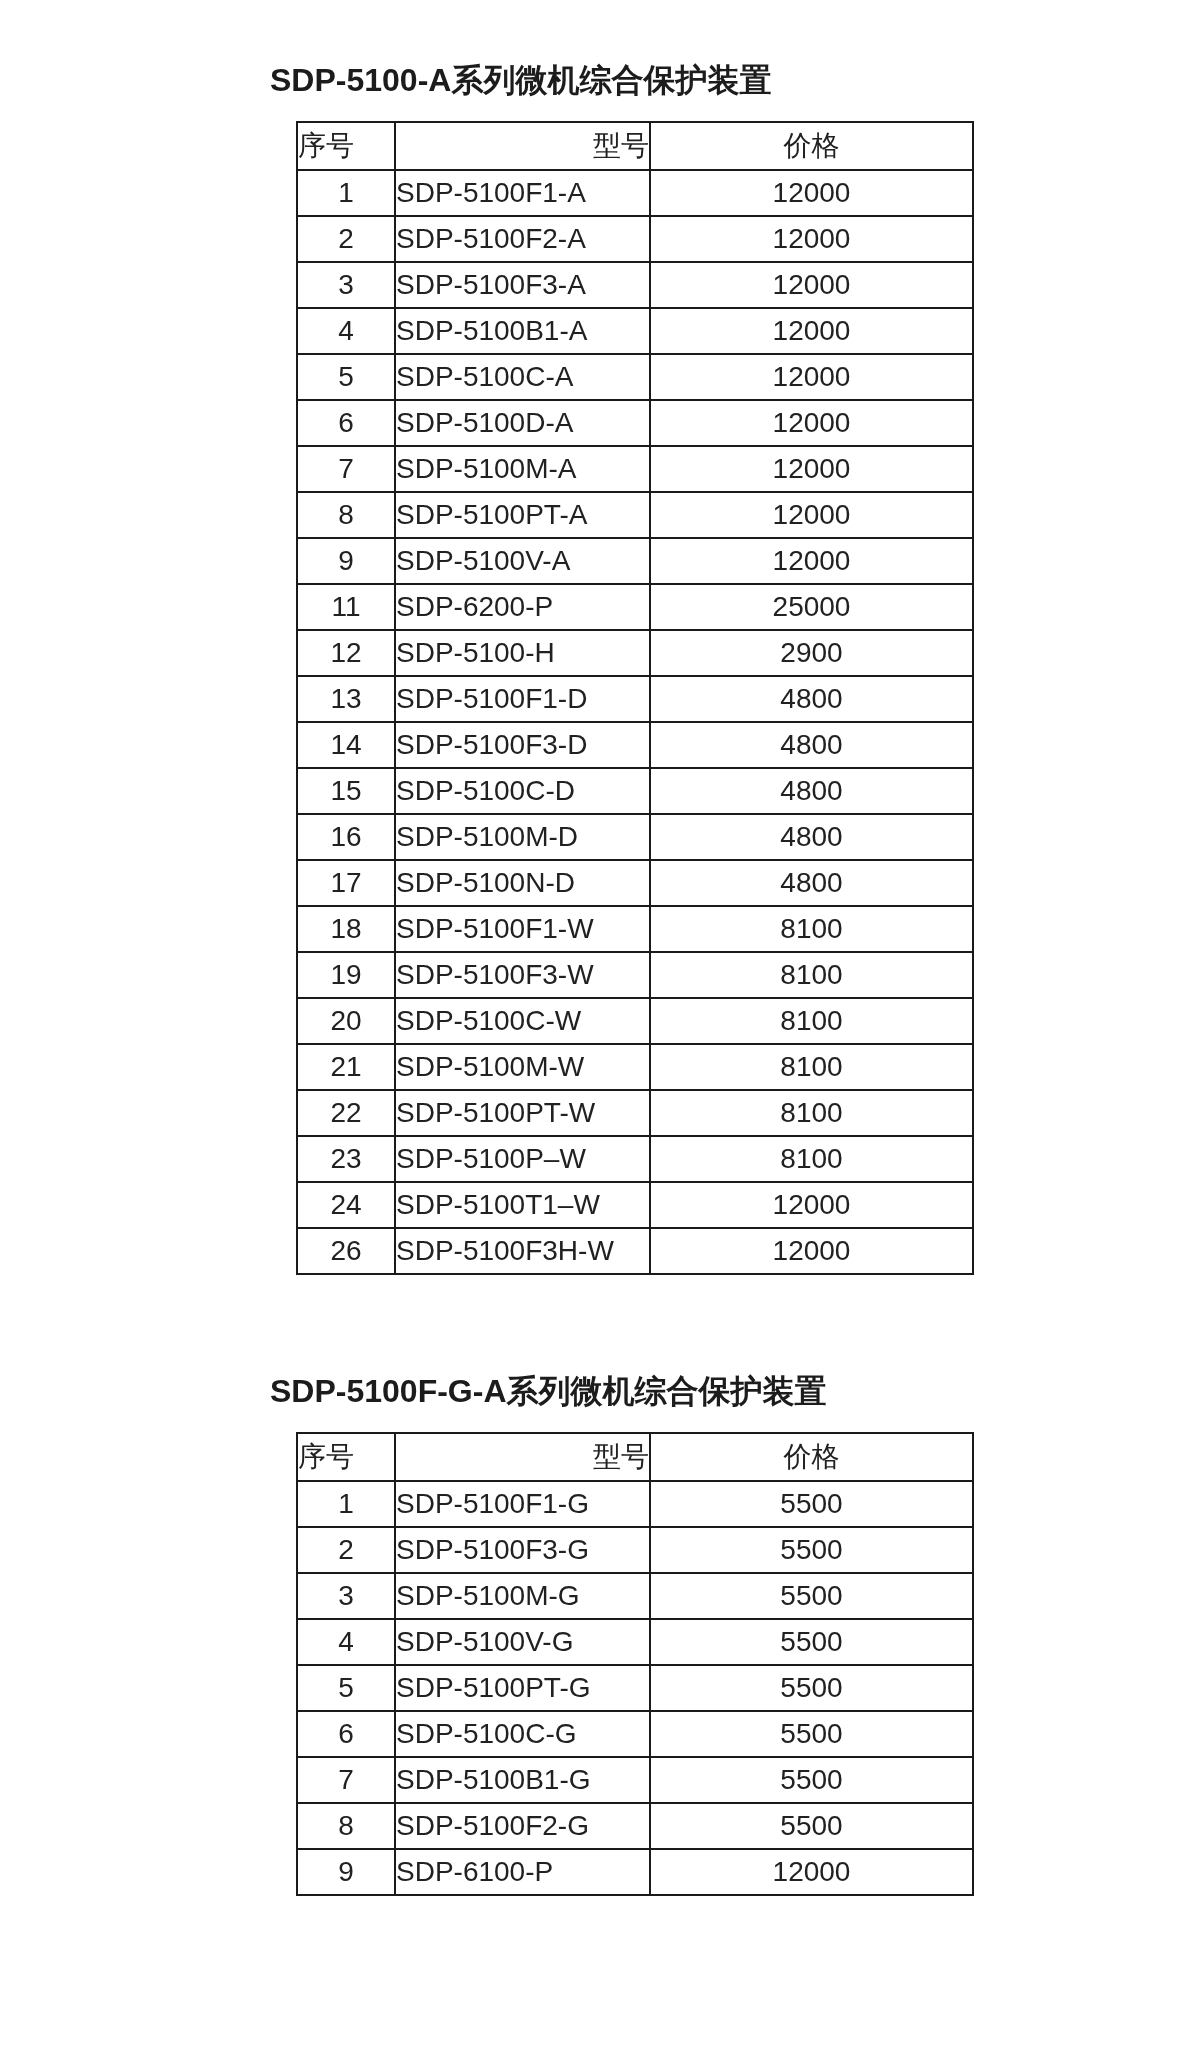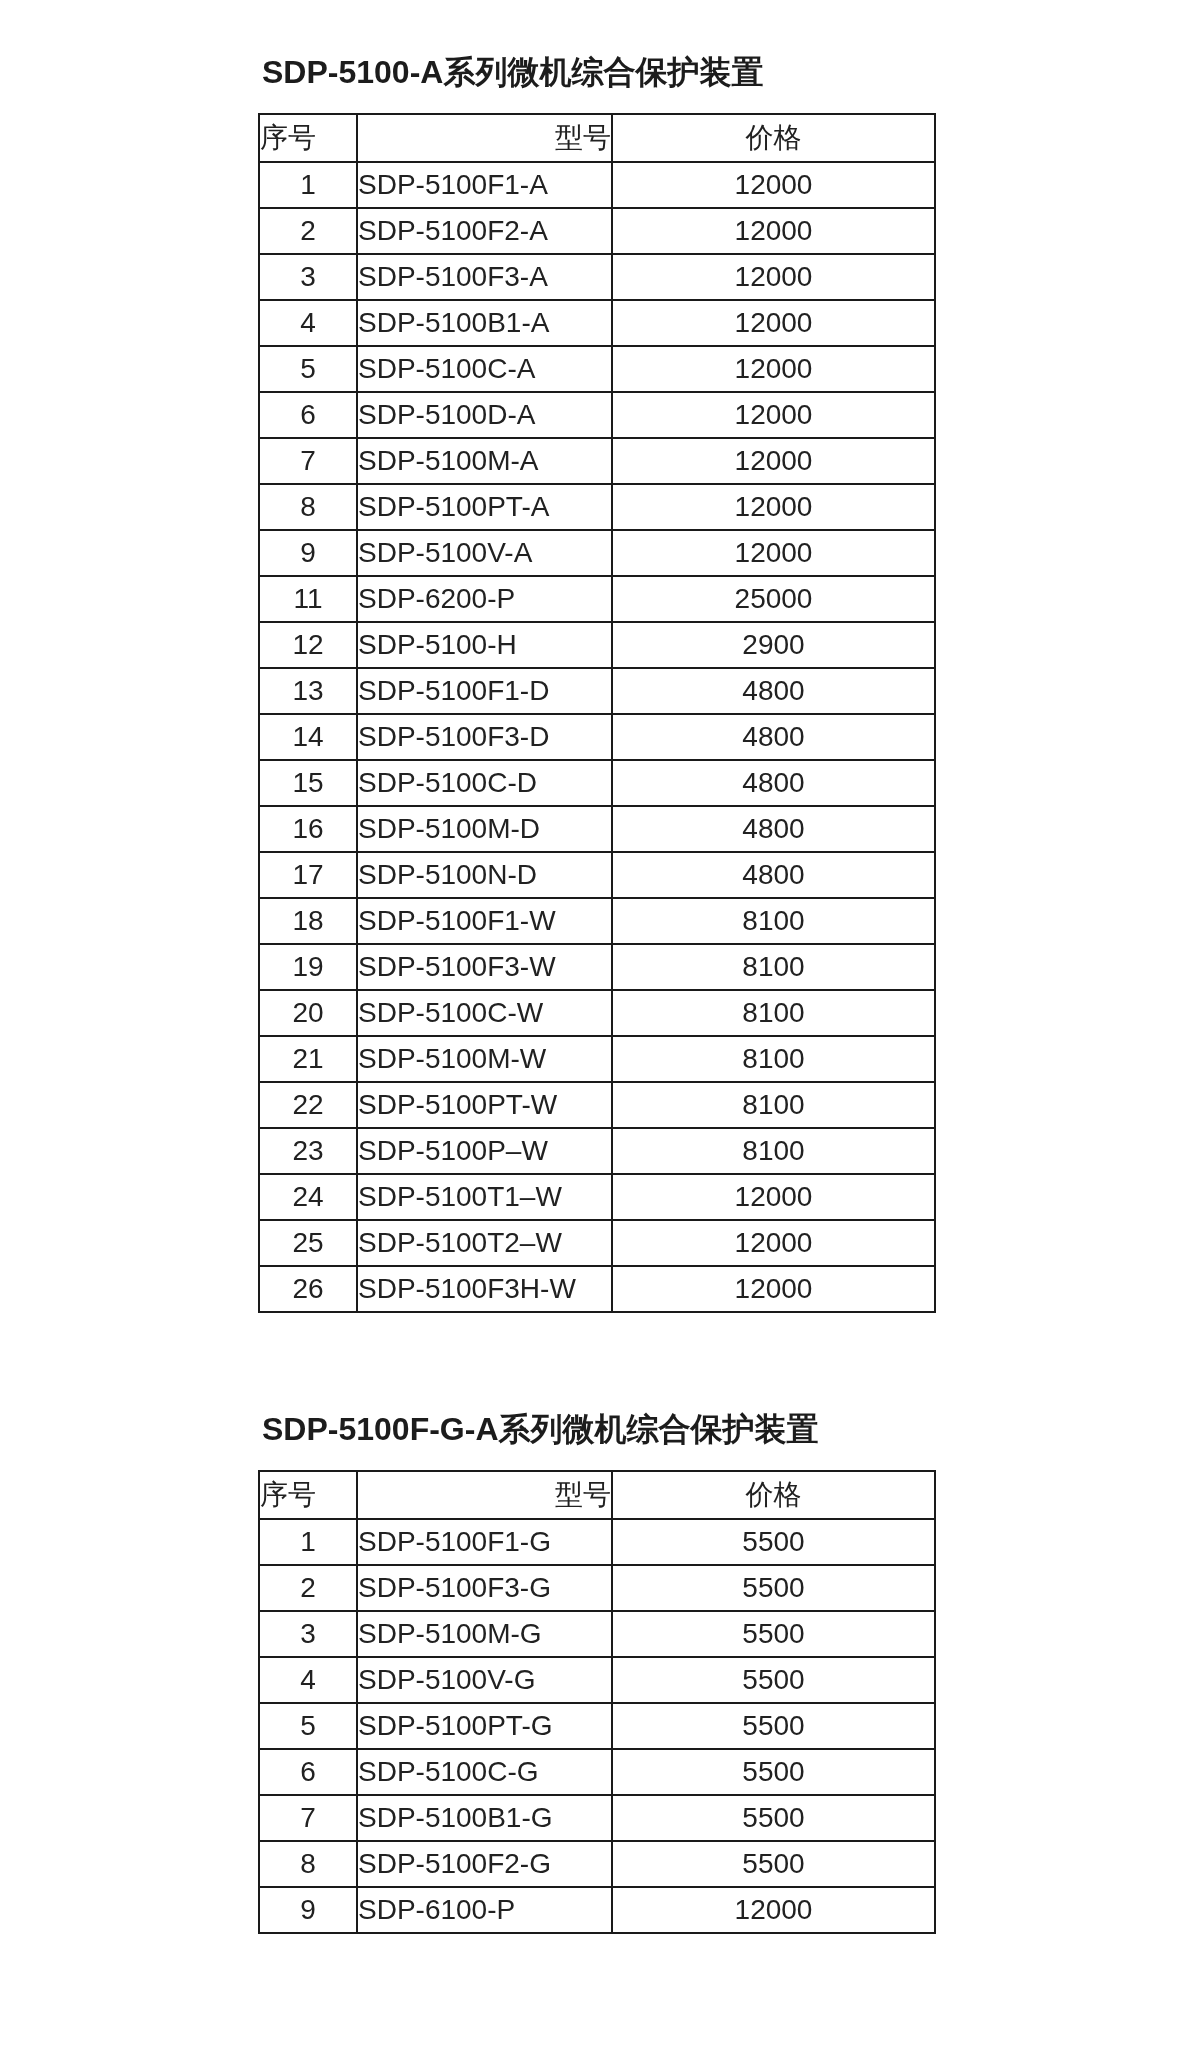--- a/index.html
+++ b/index.html
@@ -18,30 +18,31 @@
   }
   .content {
     margin-left: 258px;
     width: 680px;
   }
   .table-title {
     font-size: 32px;
     font-weight: bold;
     color: #1c1c1c;
     line-height: 1;
-    margin: 4px;
+    margin: 12px;
     letter-spacing: 0px;
   }
   .title-1 { padding-top: 52px; }
   .title-2 { padding-top: 0px; margin-top: 100px; }
   table.price-table {
     border-collapse: collapse;
     table-layout: fixed;
     width: 676px;
     margin-top: 25px;
+    margin-left: 38px;
   }
   table.price-table th,
   table.price-table td {
     border: 2px solid #1a1a1a;
     font-size: 28px;
     font-weight: normal;
     color: #212121;
     overflow: hidden;
     white-space: nowrap;
     padding: 0;
@@ -189,25 +190,20 @@
             <td class="c-serial">23</td>
             <td class="c-model">SDP-5100P–W</td>
             <td class="c-price">8100</td>
           </tr>
           <tr>
             <td class="c-serial">24</td>
             <td class="c-model">SDP-5100T1–W</td>
             <td class="c-price">12000</td>
           </tr>
           <tr>
-            <td class="c-serial">25</td>
-            <td class="c-model">SDP-5100T2–W</td>
-            <td class="c-price">12000</td>
-          </tr>
-          <tr>
             <td class="c-serial">26</td>
             <td class="c-model">SDP-5100F3H-W</td>
             <td class="c-price">12000</td>
           </tr>
         </tbody>
     </table>
 
     <h2 class="table-title title-2">SDP-5100F-G-A系列微机综合保护装置</h2>
 
     <table class="price-table">

